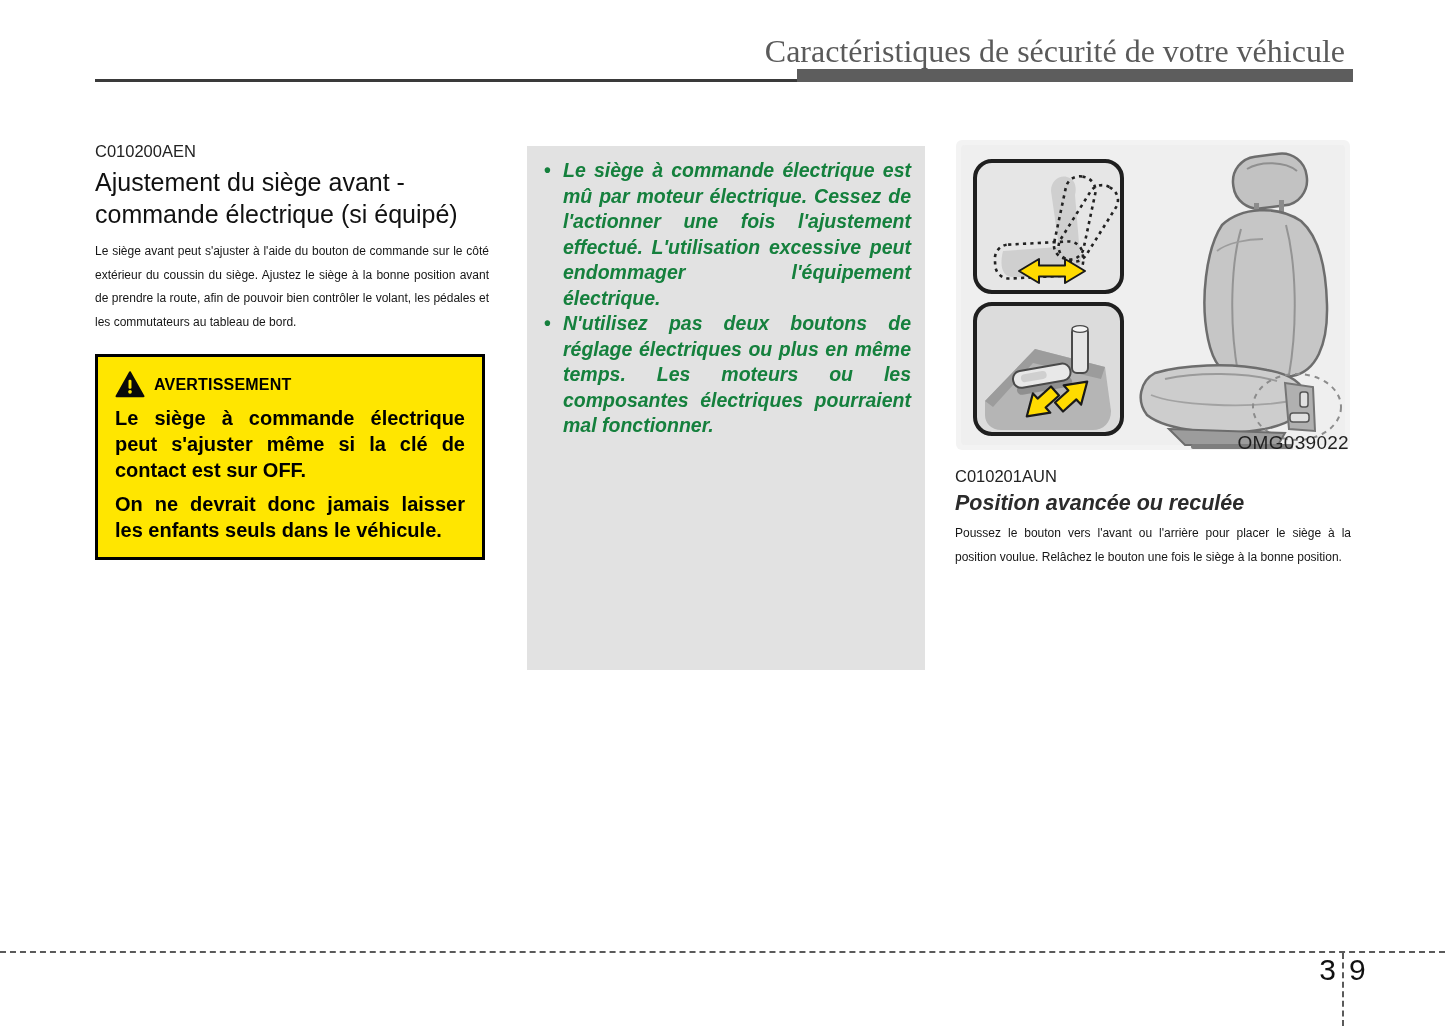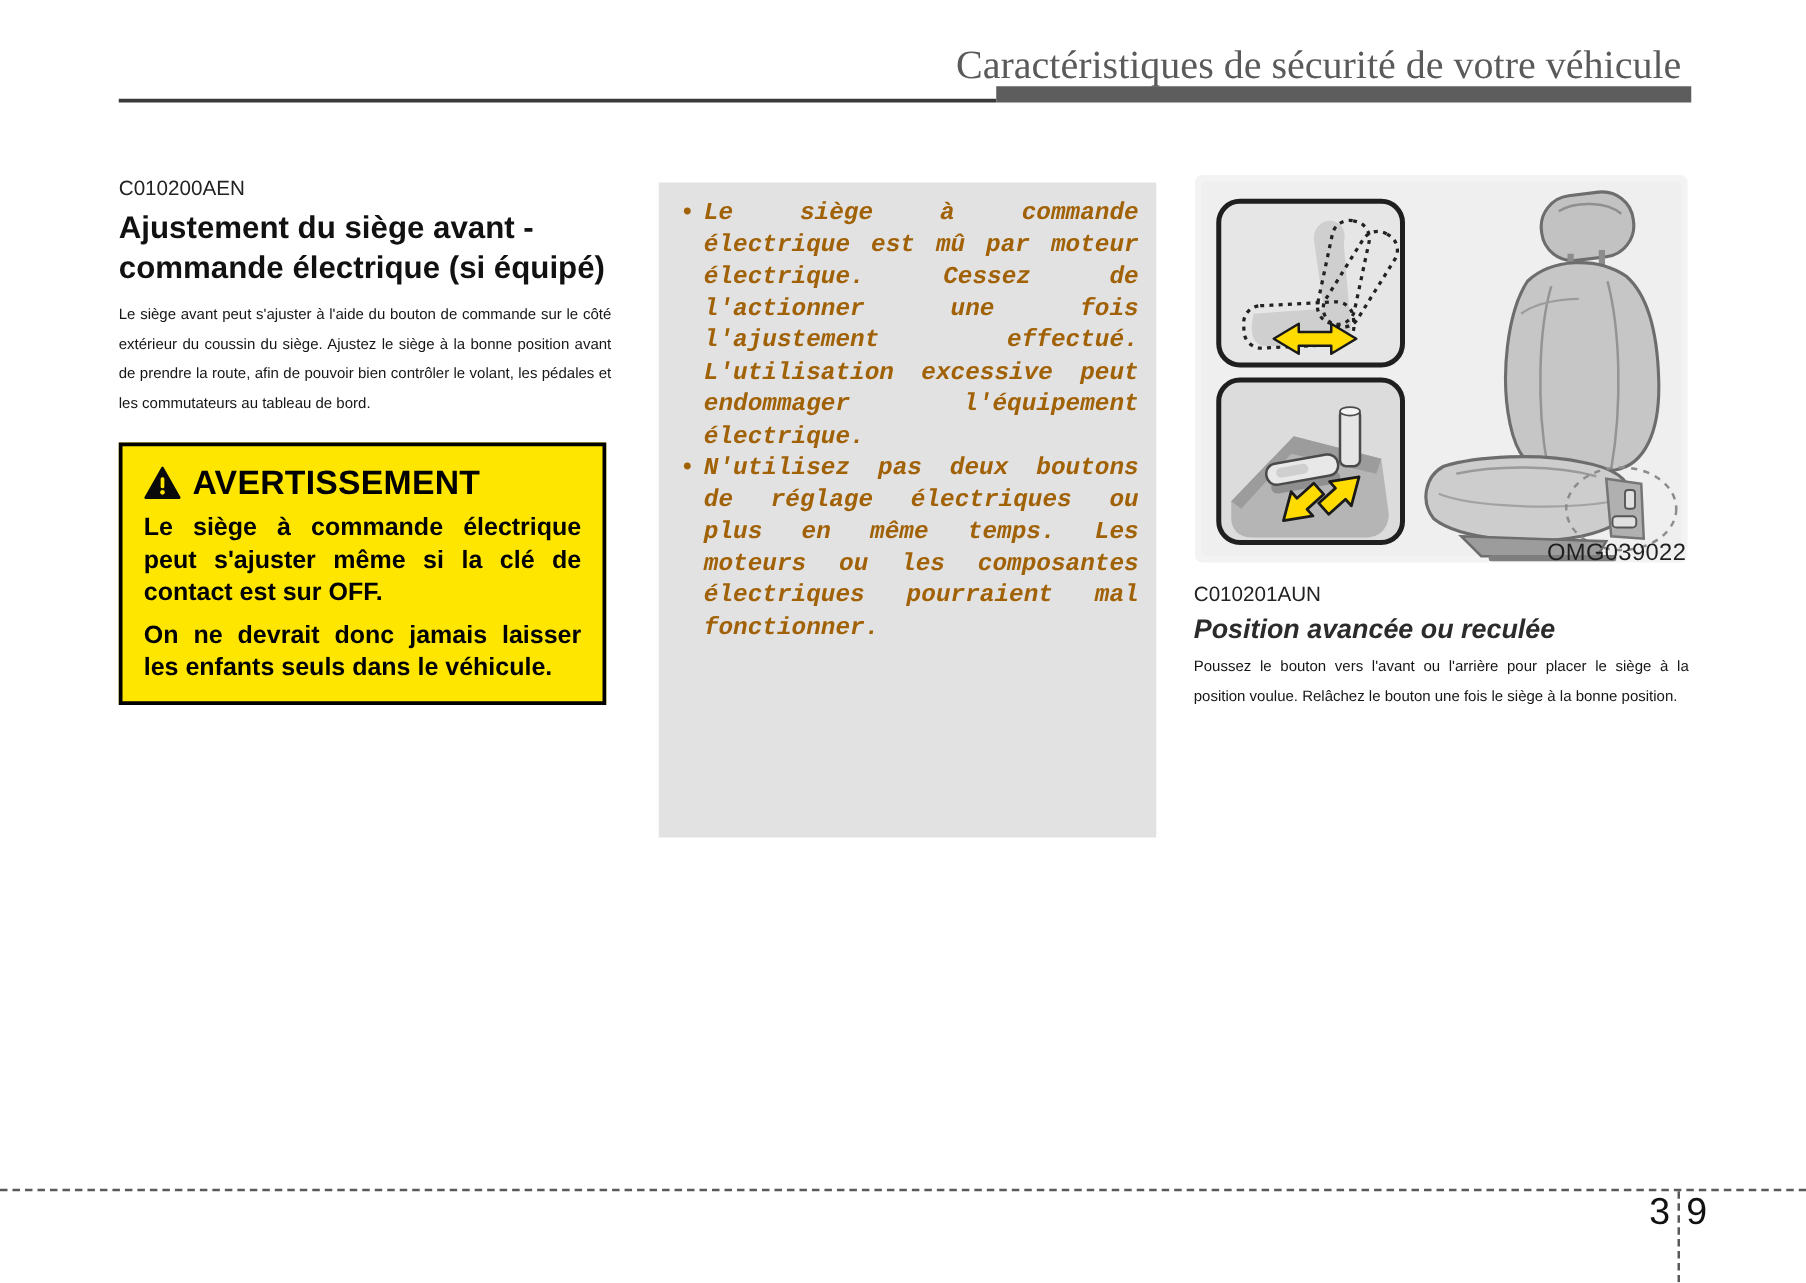--- a/index.html
+++ b/index.html
@@ -17,38 +17,38 @@
   .rule-thick{position:absolute;left:797px;top:69px;width:556px;height:13px;background:#5d5d5d;}
   
   .col-left{position:absolute;left:95px;top:141px;width:394px;}
   .caution-box{
     position:absolute;left:527px;top:146px;width:398px;height:524px;
     background:#e2e2e2;box-sizing:border-box;padding:12px 14px 0 14px;
   }
   .col-right{position:absolute;left:955px;top:139px;width:396px;}
   
   .code{font-size:16.5px;line-height:20px;color:#222;margin:0 0 6px 0;}
-  .h-left{font-weight:bold;font-size:25px;line-height:31.5px;margin:0 0 10px 0;color:#111;}
+  .h-left{font-weight:normal;font-size:25px;line-height:31.5px;margin:0 0 10px 0;color:#111;}
   .body-text{font-size:12px;line-height:23.5px;text-align:justify;margin:0;color:#161616;}
   
   .warning-box{
     margin-top:20px;width:390px;box-sizing:border-box;background:#ffe600;
     border:3px solid #000;padding:12px 17px 14px 17px;
   }
   .warn-title-row{display:flex;align-items:center;gap:9px;margin:2px 0 7px 0;}
-  .warn-title{font-weight:bold;font-size:27px;color:#000;letter-spacing:0.2px;}
+  .warn-title{font-weight:bold;font-size:16px;color:#000;letter-spacing:0.2px;}
   .warn-par{font-weight:bold;font-size:20px;line-height:26px;text-align:justify;margin:0;color:#000;}
   .warn-par + .warn-par{margin-top:8px;}
   
   .caution-title-row{display:flex;align-items:center;gap:10px;margin:0 0 8px 0;}
   .caution-title{font-weight:bold;font-size:25.5px;color:#0e0e0e;letter-spacing:0.3px;}
   .caution-list{list-style:none;margin:0;padding:0;}
   .caution-list li{
     position:relative;padding-left:22px;font-weight:bold;font-style:italic;
-    font-size:19.5px;line-height:25.5px;text-align:justify;color:#a16207;font-family:Liberation Mono, monospace;
+    font-size:19.5px;line-height:25.5px;text-align:justify;color:#15803d;
   }
   .caution-list li::before{content:"•";position:absolute;left:3px;top:0;font-style:normal;}
   
   .figure{position:relative;width:396px;height:315px;}
   .figure-caption{
     position:absolute;right:2px;bottom:0px;font-size:19px;color:#1f1f1f;letter-spacing:0.3px;
   }
   .code-right{margin:12px 0 4px 0;}
   .h-right{font-weight:bold;font-style:italic;font-size:21.5px;line-height:26px;margin:0 0 6px 0;color:#2b2b2b;}
   

